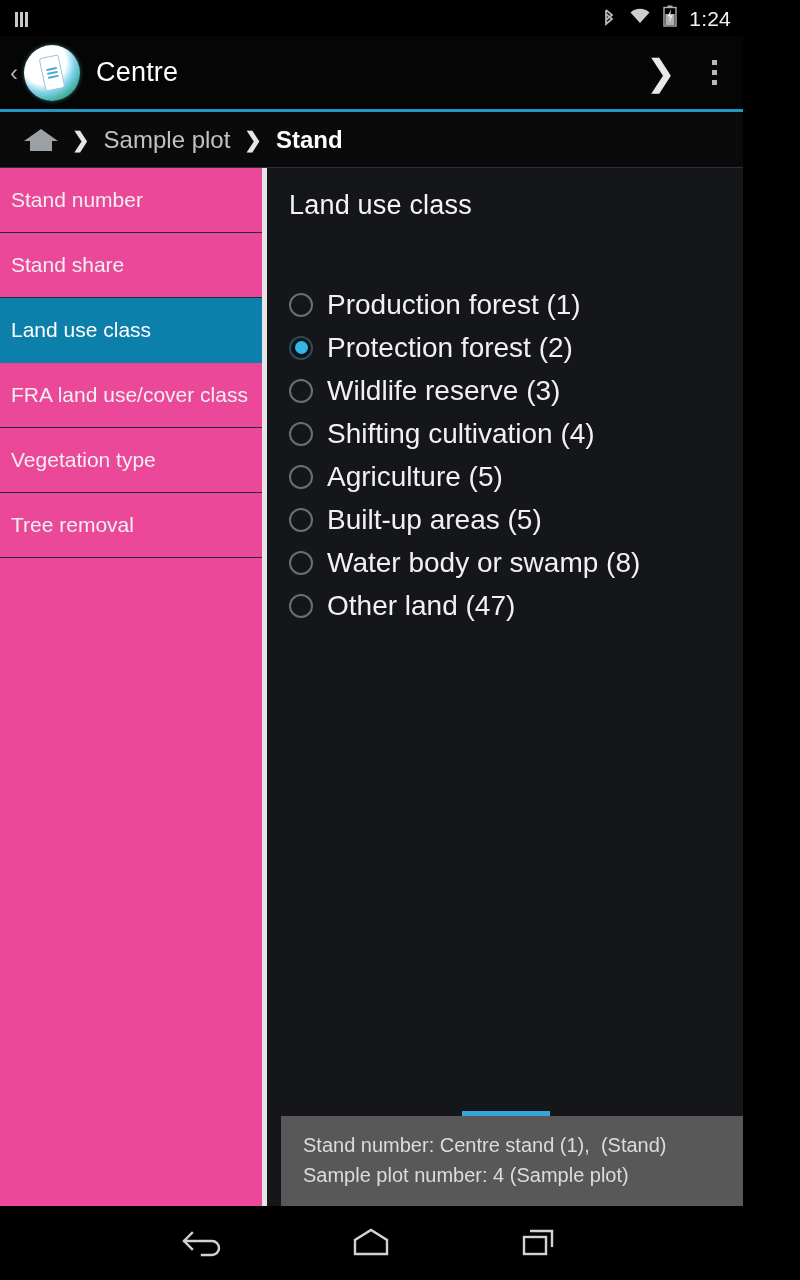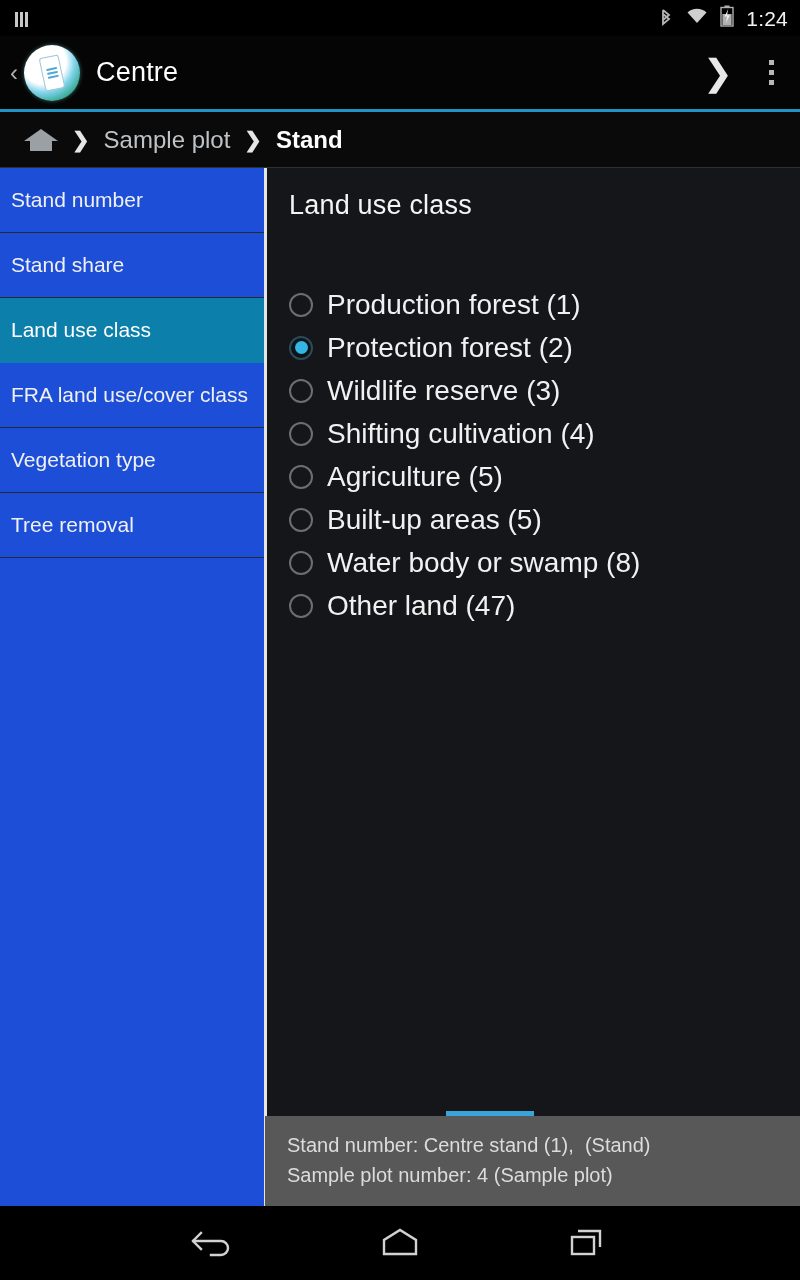--- a/index.html
+++ b/index.html
@@ -9,21 +9,21 @@
   }
   body {
     width: 800px;
     height: 1280px;
     overflow: hidden;
     font-family: "Liberation Sans", sans-serif;
     -webkit-font-smoothing: antialiased;
   }
   .screen {
     position: relative;
-    width: 800px;
+    width: 743px;
     height: 1280px;
     background: #000000;
     display: flex;
     flex-direction: column;
   }
 
   
   .statusbar {
     height: 36px;
     background: #000000;
@@ -180,22 +180,22 @@
   
   .content {
     flex: 1 1 auto;
     display: flex;
     min-height: 0;
     position: relative;
   }
   .sidebar {
     width: 267px;
     flex: 0 0 267px;
-    background: #1d4ed8;
-    border-right: 3px solid #e5e5e5;
+    background: #ec4899;
+    border-right: 5px solid #e5e5e5;
     box-sizing: border-box;
   }
   .side-item {
     padding: 14px 12px 14px 11px;
     color: #f0f0f0;
     font-size: 21px;
     line-height: 1.28;
     border-bottom: 1px solid #262b30;
     box-sizing: border-box;
     min-height: 65px;
@@ -256,21 +256,21 @@
   }
   .radio-label {
     color: #f1f1f1;
     font-size: 28px;
     line-height: 1;
   }
 
   
   .info-panel {
     position: absolute;
-    left: 265px;
+    left: 281px;
     right: 0;
     bottom: 0;
     background: #585858;
     padding: 14px 0 16px 22px;
     box-sizing: border-box;
   }
   .info-indicator {
     position: absolute;
     top: -5px;
     left: 181px;

